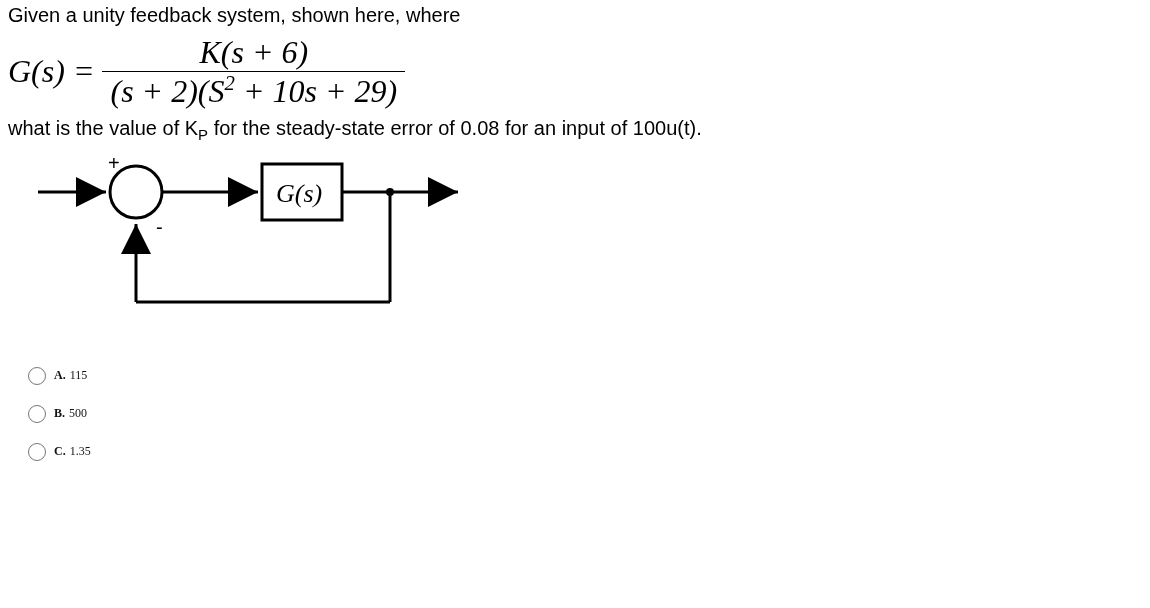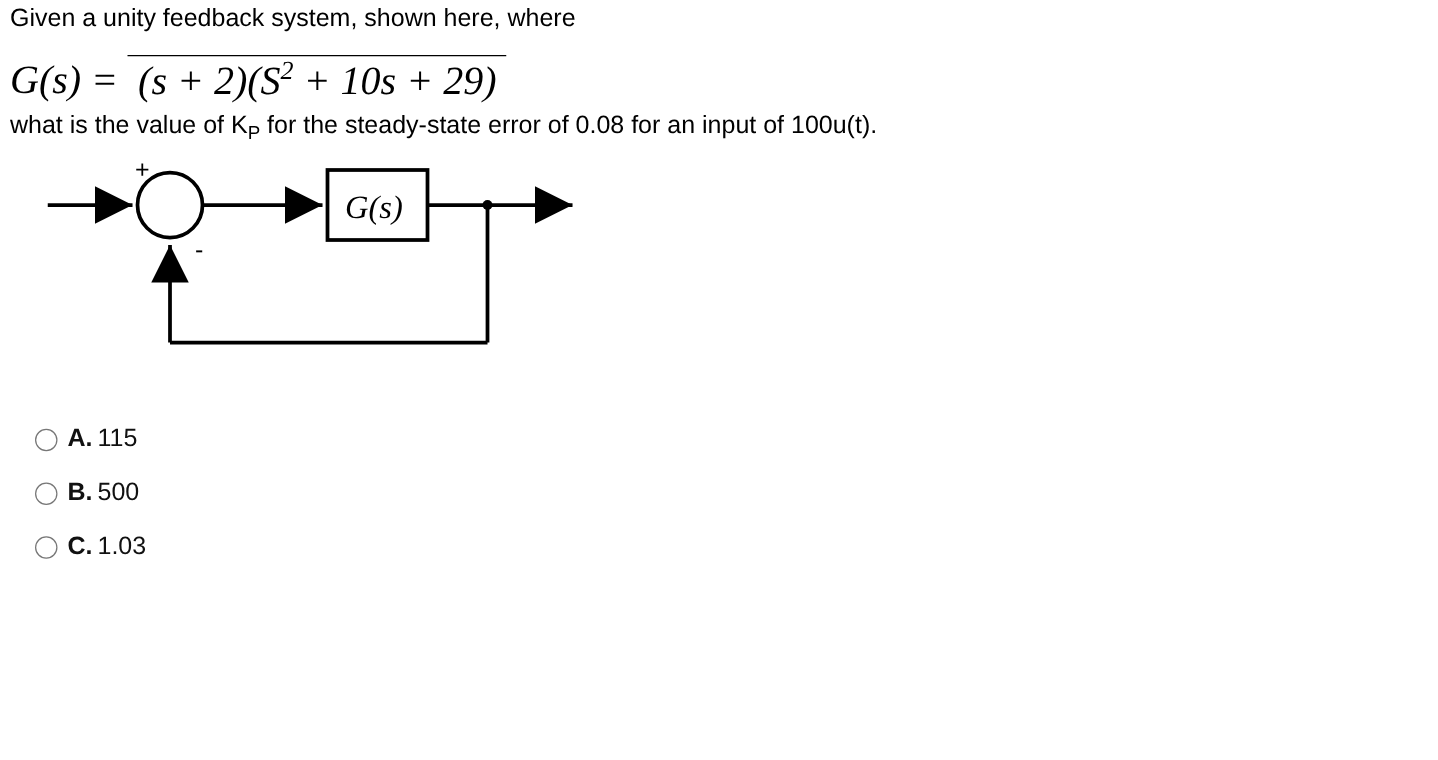--- a/index.html
+++ b/index.html
@@ -1,43 +1,44 @@
 <!DOCTYPE html>
 <html><head>
 <meta charset="utf-8">
 <style>
   html,body{margin:0;padding:0;font-family:Verdana,Arial,sans-serif;font-size:20px;color:#000;background:#fff;width:1150px}
   .page{padding:4px 8px 12px 8px}
-  .intro{margin-bottom:17px}
+  .intro{margin-bottom:6px}
   .eq-row{display:flex;align-items:center;font-style:italic;font-family:'Times New Roman',serif;font-size:32px;margin:4px 0 6px 0}
   .eq-lhs{padding-right:8px}
   .frac{display:inline-flex;flex-direction:column;align-items:center;line-height:1.2}
   .frac .num{padding:0 8px;text-align:center}
   .frac .bar{border-top:1.5px solid #000;align-self:stretch}
   .frac .den{padding:0 8px;text-align:left}
   sup{font-size:0.65em;vertical-align:super;line-height:0}
   .sub{font-size:0.75em;vertical-align:sub;line-height:0}
   .q2{margin-top:2px}
   .diagram{margin:12px 0 12px 30px}
   .options{margin-top:14px;margin-left:20px}
   .opt{display:flex;align-items:center;margin:20px 0}
   .radio{width:18px;height:18px;border:1.5px solid #777;border-radius:50%;flex:0 0 auto;margin-right:8px;box-sizing:border-box}
-  .opt-label{font-family:Liberation Sans, sans-serif;font-size:20px;font-weight:400;color:#111}
+  .opt-label{font-family:Liberation Serif, serif;font-size:12px;font-weight:400;color:#111}
   .letter{font-weight:700;margin-right:4px}
 </style>
 </head>
 <body>
 
 <div class="page">
 
   <div class="intro">Given a unity feedback system, shown here, where</div>
 
   <div class="eq-row">
     <span class="eq-lhs">G(s) = </span>
     <span class="frac">
+      <span class="num">K(s + 6)</span>
       <span class="bar"></span>
       <span class="den">
         <span>(s + 2)(S</span><sup>2</sup><span> + 10s + 29)</span>
       </span>
     </span>
   </div>
 
   <div class="q2">
     <span>what is the value of K</span><span class="sub">P</span><span> for the steady-state error of 0.08 for an input of 100u(t).</span>
   </div>
@@ -75,17 +76,17 @@
     <div class="opt">
       <span class="radio"></span>
       <span class="opt-label"><span class="letter">A.</span><span>115</span></span>
     </div>
     <div class="opt">
       <span class="radio"></span>
       <span class="opt-label"><span class="letter">B.</span><span>500</span></span>
     </div>
     <div class="opt">
       <span class="radio"></span>
-      <span class="opt-label"><span class="letter">C.</span><span>1.03</span></span>
+      <span class="opt-label"><span class="letter">C.</span><span>1.35</span></span>
     </div>
   </div>
 
 </div>
 
 </body></html>

